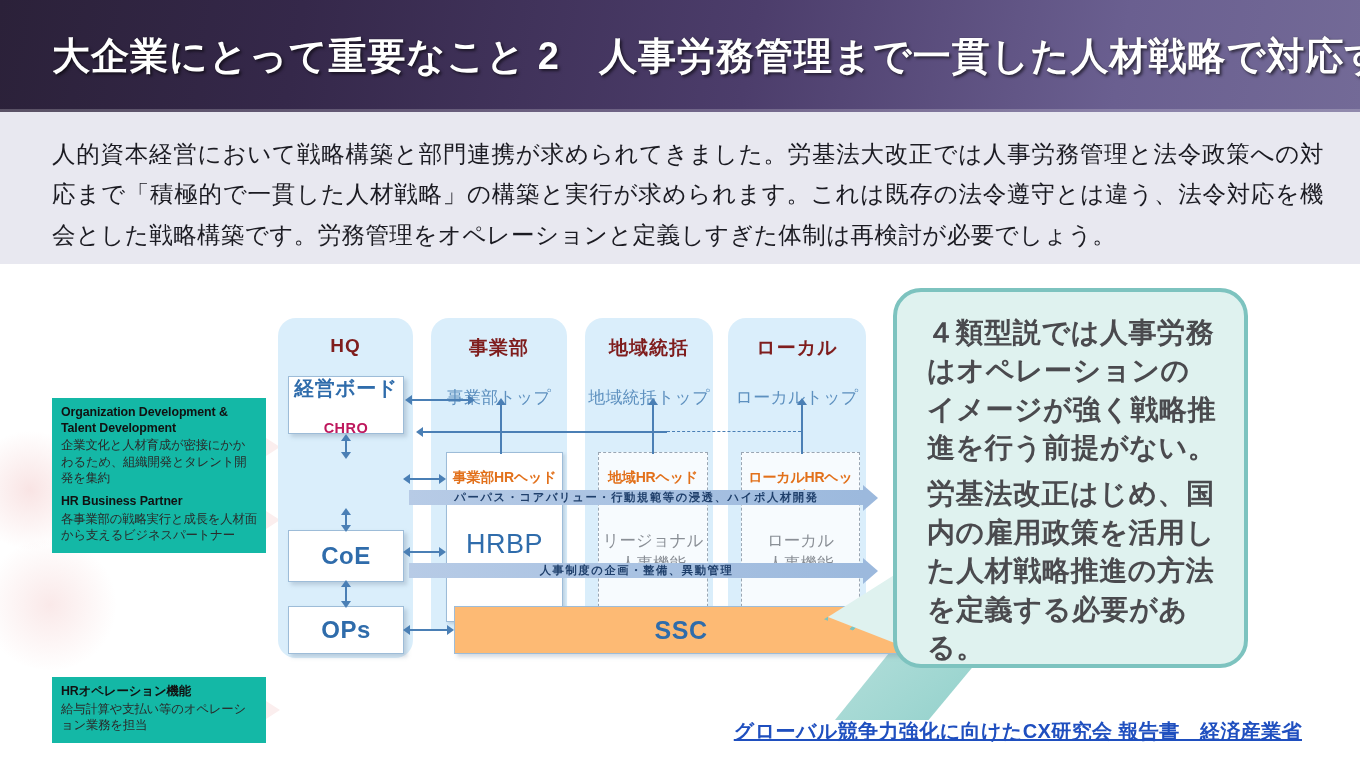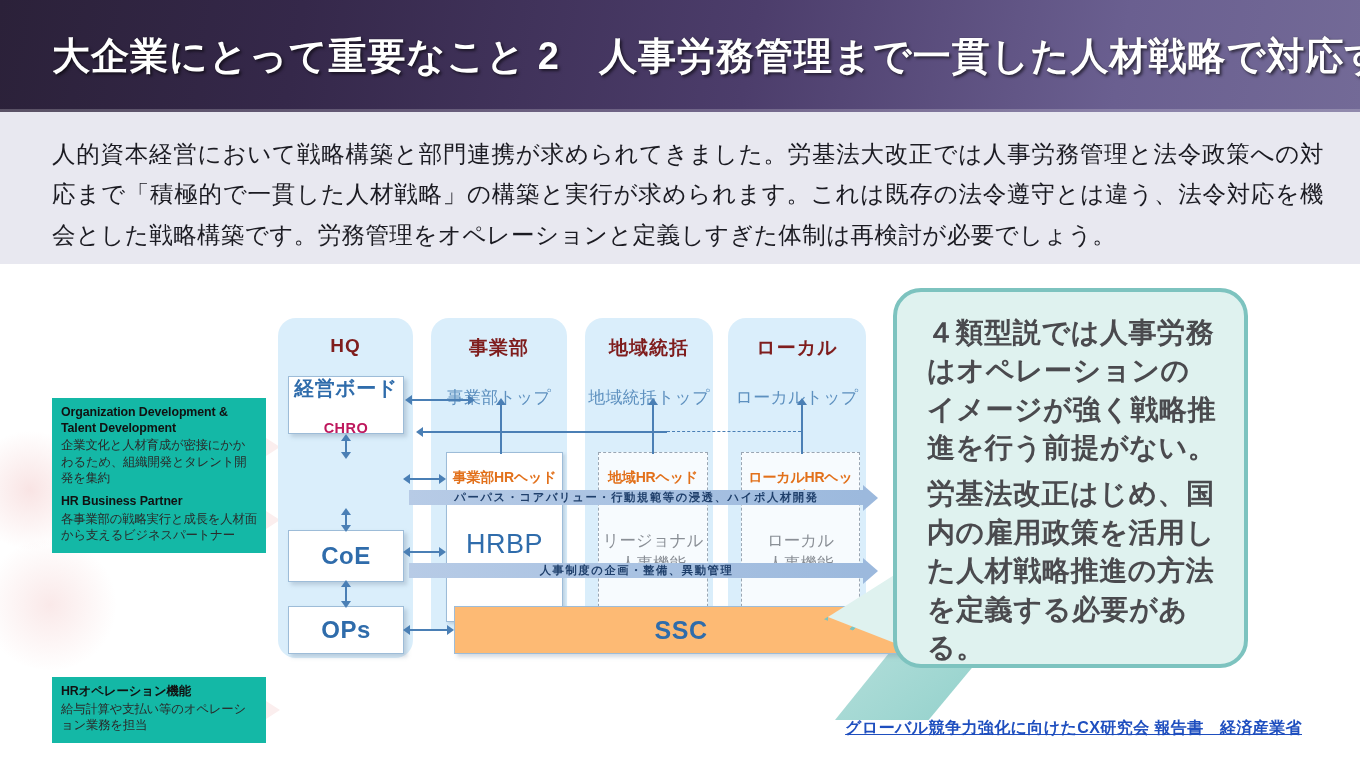--- a/index.html
+++ b/index.html
@@ -221,21 +221,21 @@
   .bubble-p {
     color: #4a4a4e; font-size: 28px; font-weight: bold;
     line-height: 1.37; letter-spacing: 0.6px;
   }
   #bubble-p2 { margin-top: 10px; font-family: Liberation Mono, monospace; }
 
   
   #citation {
     position: absolute; left: 0; right: 58px; top: 718px;
     text-align: right;
-    color: #1f4fbf; font-size: 16px; font-weight: bold;
+    color: #1f4fbf; font-size: 20px; font-weight: bold;
     text-decoration: underline; letter-spacing: 0.4px;
   }
 </style>
 </head>
 <body>
 
 <div id="slide">
 
   <div id="header">
     <div id="header-title">大企業にとって重要なこと 2　人事労務管理まで一貫した人材戦略で対応する</div>

